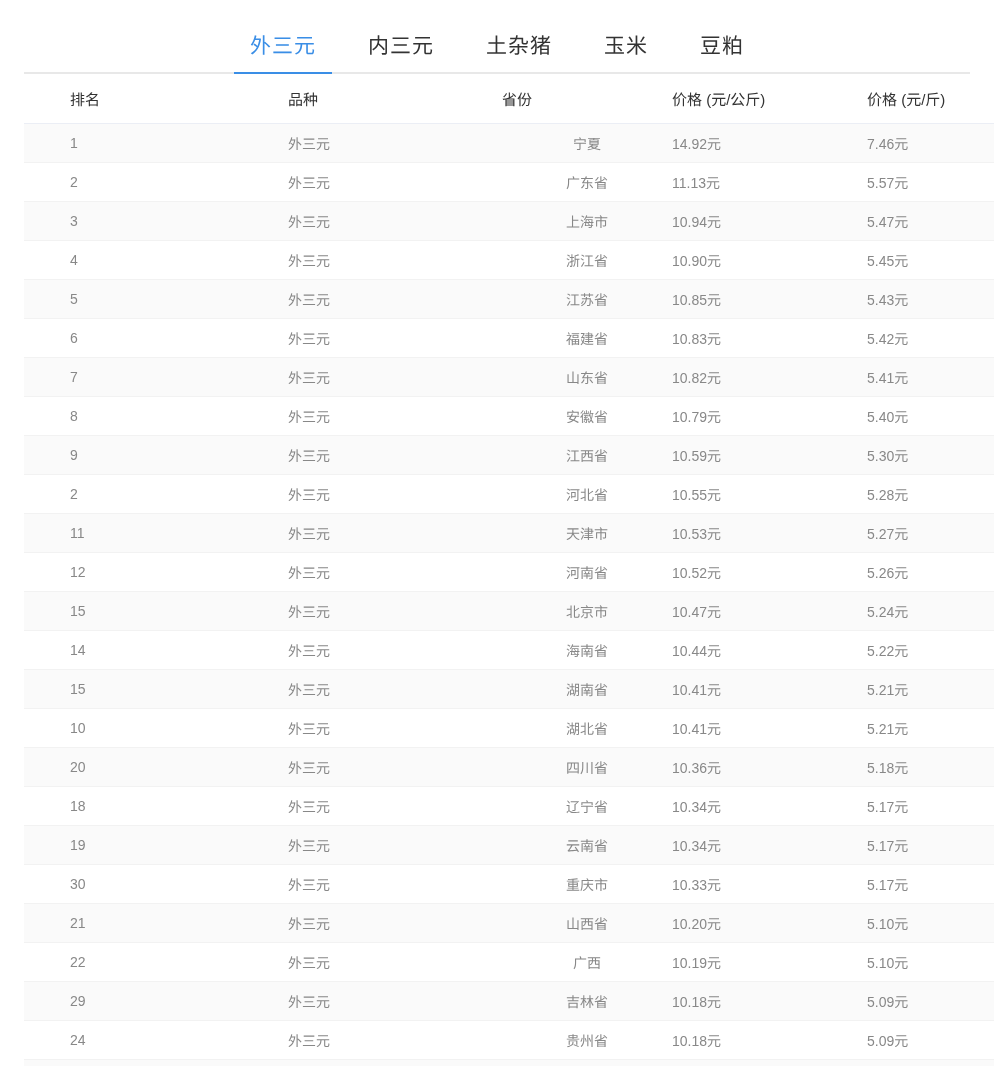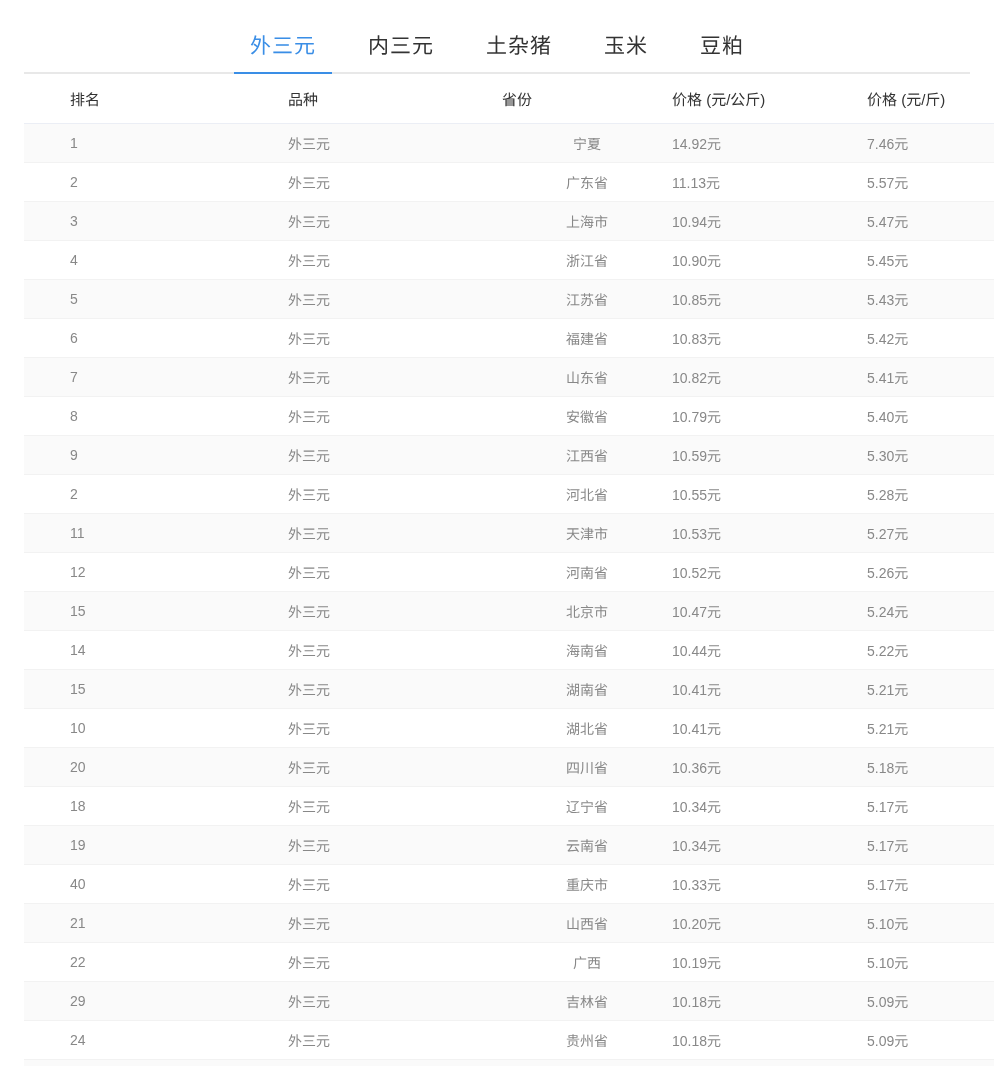--- a/index.html
+++ b/index.html
@@ -247,21 +247,21 @@
             <td class="col-price-jin">5.17元</td>
           </tr>
           <tr class="odd">
             <td class="col-rank">19</td>
             <td class="col-variety">外三元</td>
             <td class="col-prov">云南省</td>
             <td class="col-price-kg">10.34元</td>
             <td class="col-price-jin">5.17元</td>
           </tr>
           <tr class="even">
-            <td class="col-rank">40</td>
+            <td class="col-rank">30</td>
             <td class="col-variety">外三元</td>
             <td class="col-prov">重庆市</td>
             <td class="col-price-kg">10.33元</td>
             <td class="col-price-jin">5.17元</td>
           </tr>
           <tr class="odd">
             <td class="col-rank">21</td>
             <td class="col-variety">外三元</td>
             <td class="col-prov">山西省</td>
             <td class="col-price-kg">10.20元</td>

